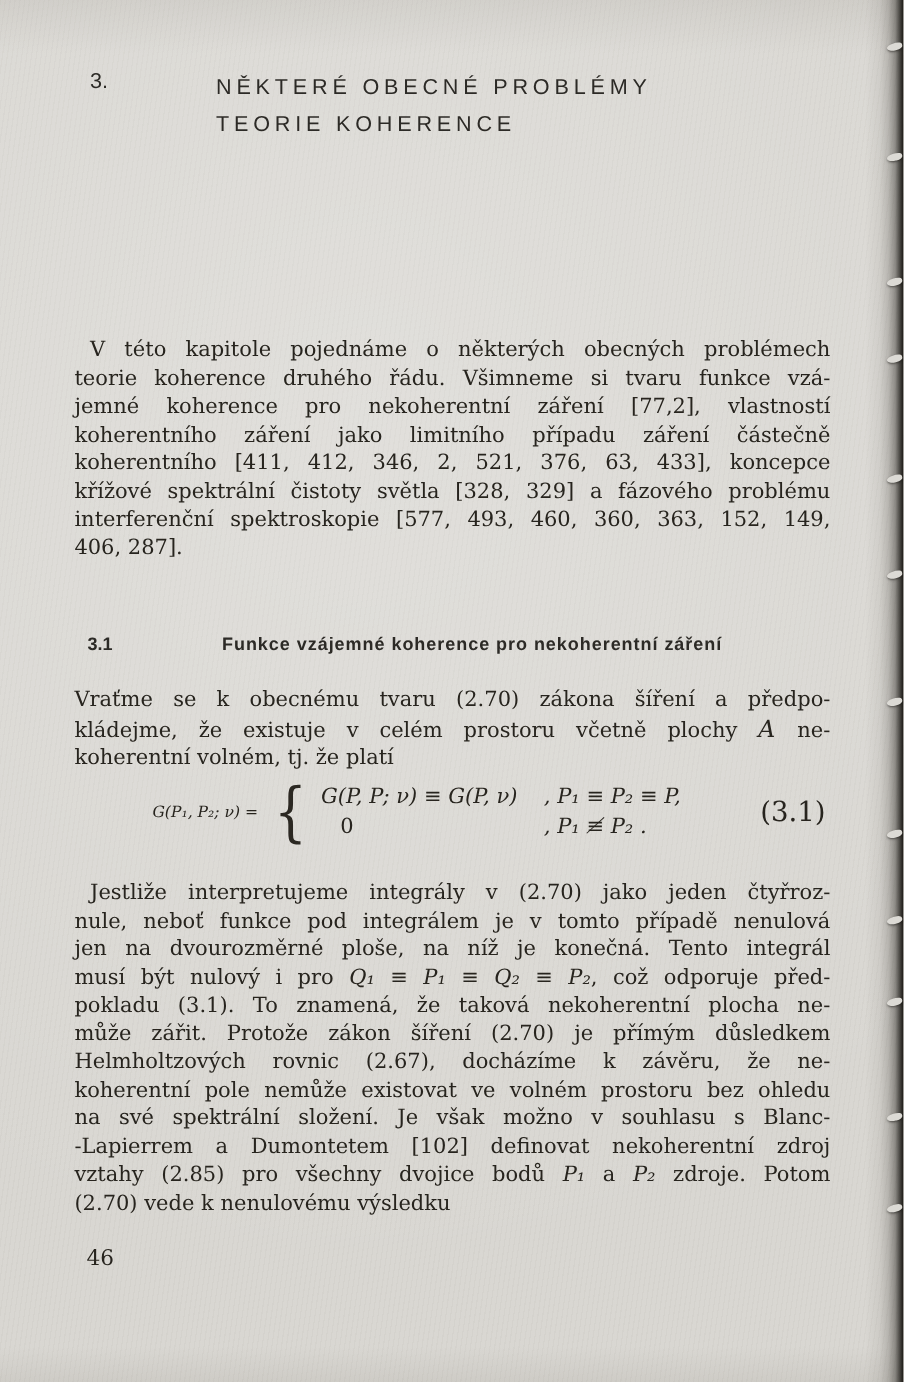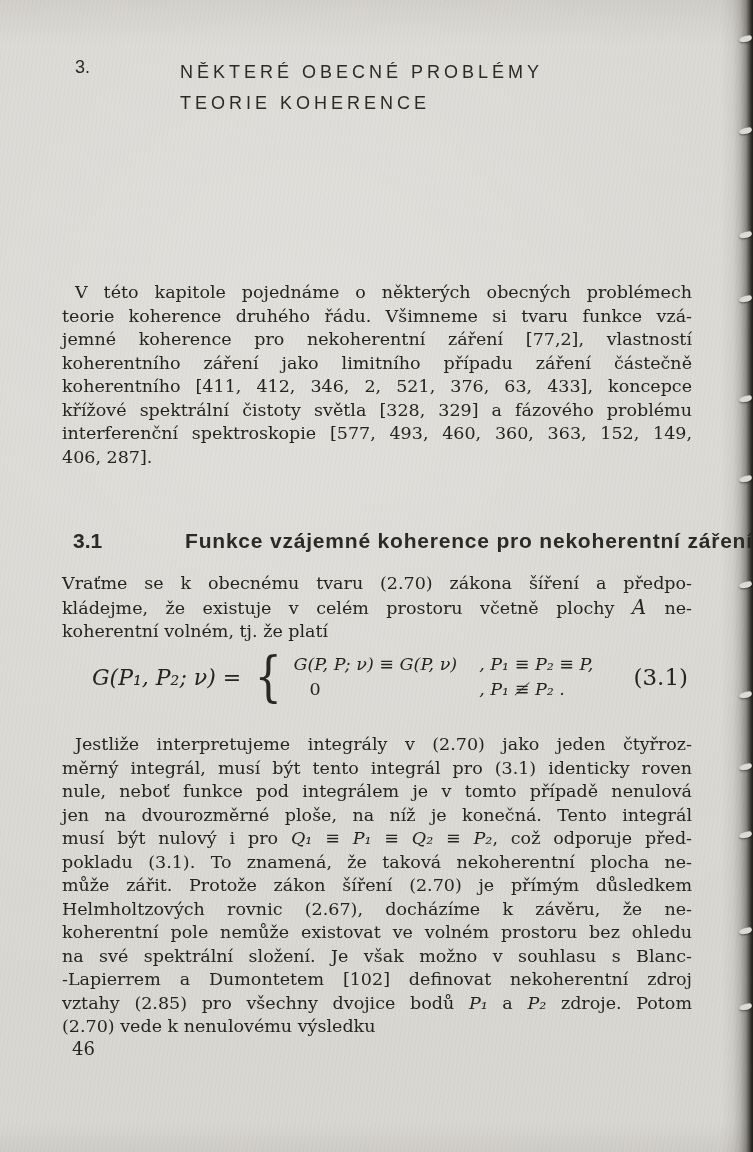--- a/index.html
+++ b/index.html
@@ -40,41 +40,41 @@
     position: absolute; top: 57px; left: 75px; display: flex;
     font-family: "Liberation Sans", "DejaVu Sans", sans-serif;
     font-size: 18px; letter-spacing: 4px; color: #2c2a26;
   }
   .ch-num { width: 105px; letter-spacing: 0; }
   .ch-title div { line-height: 31px; white-space: nowrap; }
 
   .section-head {
     position: absolute; top: 529px; left: 73px; display: flex;
     font-family: "Liberation Sans", "DejaVu Sans", sans-serif;
-    font-weight: bold; font-size: 21px; color: #2c2a26;
+    font-weight: bold; font-size: 15px; color: #2c2a26;
   }
   .sec-num { width: 112px; }
   .sec-title { letter-spacing: 0.8px; white-space: nowrap; }
 
   .para { position: absolute; left: 62px; width: 630px; font-size: 17.5px; line-height: 23.5px; }
   .para-intro { top: 281px; }
   .para-lead  { top: 572px; }
   .para-body  { top: 733px; }
   .pline { text-align: justify; text-align-last: justify; }
   .plast { text-align-last: left; }
   .pindent { text-indent: 13px; }
   .scr { font-style: italic; font-size: 1.12em; letter-spacing: 1px; }
   .mi  { font-style: italic; }
 
   .equation {
     position: absolute; top: 650px; left: 62px; width: 630px;
     display: flex; align-items: center; justify-content: space-between;
   }
   .eq-main { display: flex; align-items: center; margin-left: 30px; }
-  .eq-lhs { font-style: italic; font-size: 22px; margin-right: 10px; white-space: nowrap; }
+  .eq-lhs { font-style: italic; font-size: 13px; margin-right: 10px; white-space: nowrap; margin-left: 35px; }
   .eq-brace { font-size: 54px; line-height: 1; margin-right: 8px; transform: scaleX(0.8); color: #2b2822; }
   .eq-grid {
     display: grid; grid-template-columns: auto auto; column-gap: 22px;
     font-size: 17.5px; line-height: 25px; font-style: italic; white-space: nowrap;
   }
   .eq-zero { padding-left: 16px; font-style: normal; }
   .eq-num { font-size: 23px; margin-right: 4px; }
 
   .page-num { position: absolute; top: 1038px; left: 72px; font-size: 18px; }
 </style>
@@ -122,21 +122,20 @@
         <span>, P₁ ≡ P₂ ≡ P,</span>
         <span class="eq-zero">0</span>
         <span>, P₁ ≢ P₂ .</span>
       </div>
     </div>
     <div class="eq-num">(3.1)</div>
   </div>
 
   <div class="para para-body">
       <div class="pline pindent">Jestliže interpretujeme integrály v (2.70) jako jeden čtyřroz-</div>
-      <div class="pline">měrný integrál, musí být tento integrál pro (3.1) identicky roven</div>
       <div class="pline">nule, neboť funkce pod integrálem je v tomto případě nenulová</div>
       <div class="pline">jen na dvourozměrné ploše, na níž je konečná. Tento integrál</div>
       <div class="pline"><span>musí být nulový i pro </span><span class="mi">Q₁ ≡ P₁ ≡ Q₂ ≡ P₂</span><span>, což odporuje před-</span></div>
       <div class="pline">pokladu (3.1). To znamená, že taková nekoherentní plocha ne-</div>
       <div class="pline">může zářit. Protože zákon šíření (2.70) je přímým důsledkem</div>
       <div class="pline">Helmholtzových rovnic (2.67), docházíme k závěru, že ne-</div>
       <div class="pline">koherentní pole nemůže existovat ve volném prostoru bez ohledu</div>
       <div class="pline">na své spektrální složení. Je však možno v souhlasu s Blanc-</div>
       <div class="pline">-Lapierrem a Dumontetem [102] definovat nekoherentní zdroj</div>
       <div class="pline"><span>vztahy (2.85) pro všechny dvojice bodů </span><span class="mi">P₁</span><span> a </span><span class="mi">P₂</span><span> zdroje. Potom</span></div>

